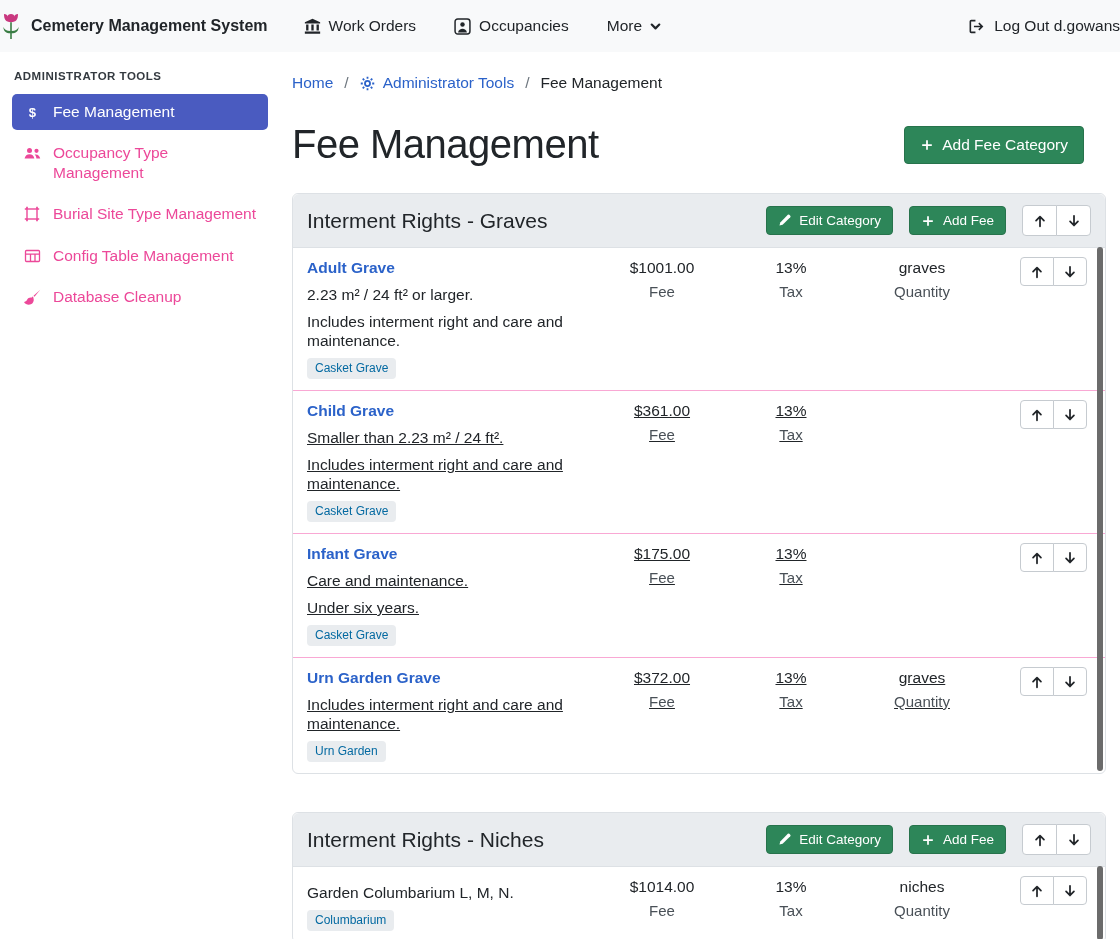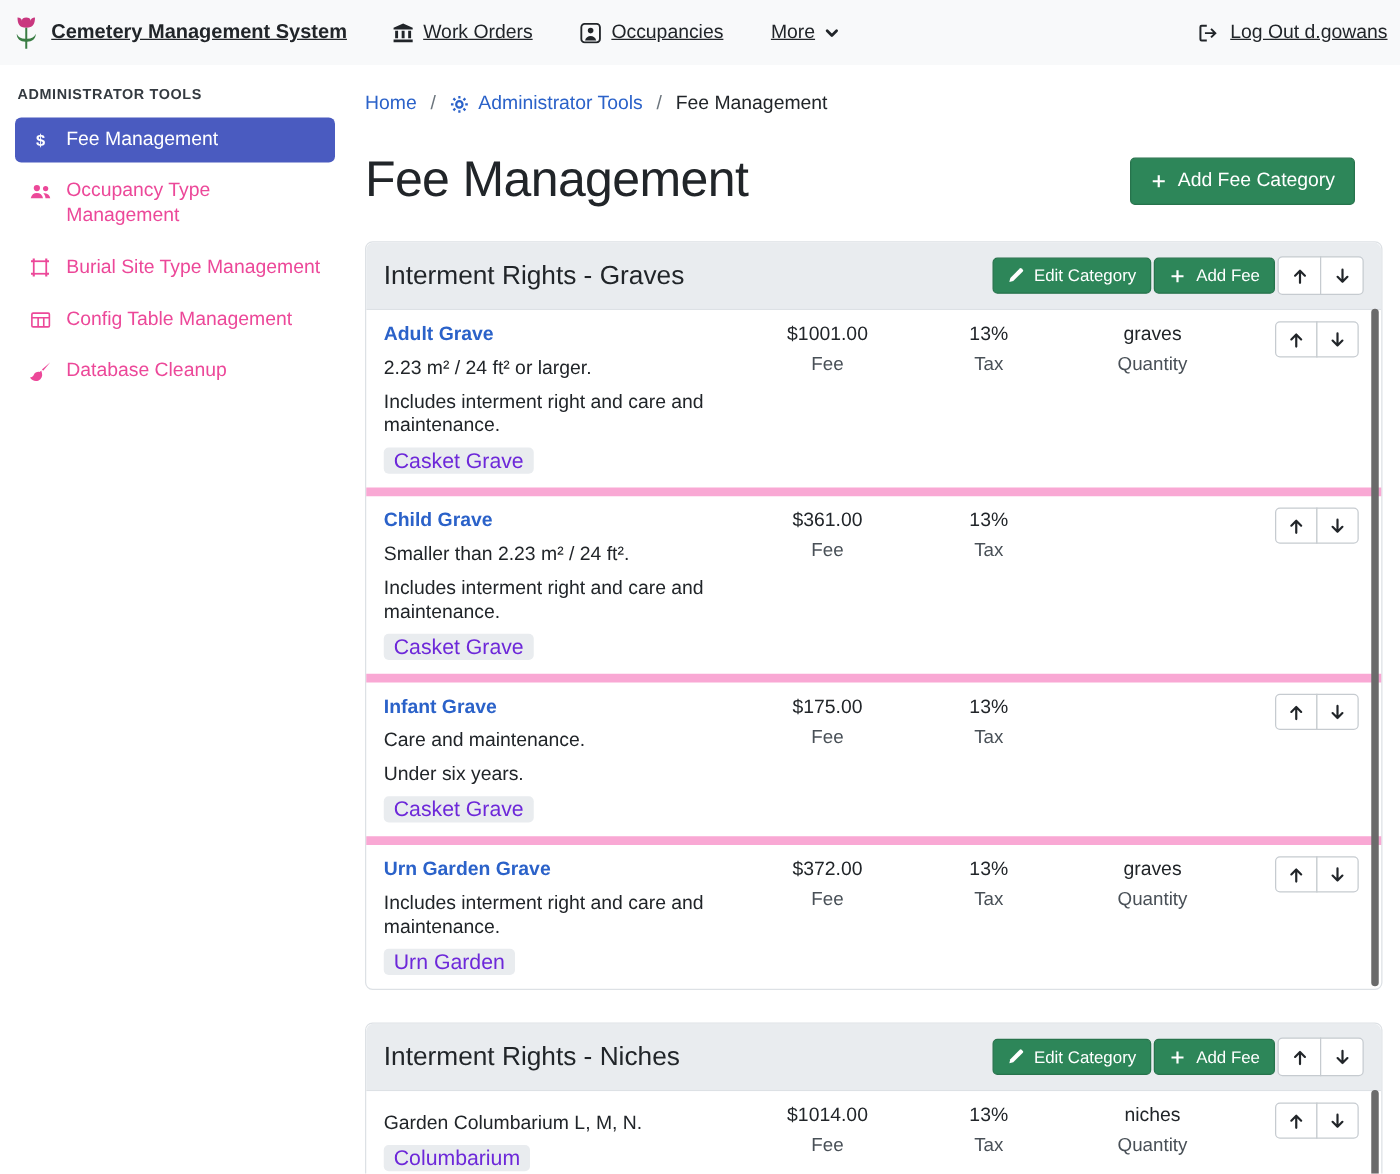--- a/index.html
+++ b/index.html
@@ -2,21 +2,21 @@
 <html><head>
 <meta charset="utf-8">
 <style>
   * { box-sizing: border-box; }
   html,body { margin:0; padding:0; width:1120px; height:939px; overflow:hidden;
     background:#fff; color:#212529;
     font-family:"Liberation Sans", sans-serif; font-size:15.5px; }
 
   
   .navbar { height:52px; background:#f8f9fa; display:flex; align-items:center;
-    padding:0 10px;text-decoration:underline; }
+    padding:0 0; }
   .brand { display:flex; align-items:center; gap:9px; font-weight:700; font-size:16px; cursor:pointer; }
   .nav-items { display:flex; margin-left:36px; gap:38px; }
   .nav-item { display:flex; align-items:center; gap:8px; cursor:pointer; }
   .logout { margin-left:auto; display:flex; align-items:center; gap:9px; cursor:pointer; }
   .icon { display:inline-flex; align-items:center; justify-content:center; line-height:1; }
 
   
   .layout { display:flex; height:887px; }
   .sidebar { width:280px; flex-shrink:0; padding:10px 12px; }
   .sidebar-heading { font-size:11.5px; font-weight:700; letter-spacing:.5px;
@@ -47,35 +47,35 @@
   .btn-sm { font-size:13.5px; padding:6px 11px; }
   .btn-group { display:inline-flex; }
   .btn-arrow { width:35px; height:31px; background:#fff; border:1px solid #c6cbd0;
     color:#212529; display:inline-flex; align-items:center; justify-content:center;
     cursor:pointer; padding:0; }
   .btn-group .btn-arrow:first-child { border-radius:4px 0 0 4px; }
   .btn-group .btn-arrow:last-child { border-radius:0 4px 4px 0; margin-left:-1px; }
   .fee-arrows .btn-arrow { width:34px; height:29px; }
 
   
-  .card { border:1px solid #dde1e5; border-radius:6px; margin-bottom:26px;
+  .card { border:1px solid #dde1e5; border-radius:6px; margin-bottom:38px;
     position:relative; background:#fff; }
   .card-header { background:#e9ecef; padding:11px 14px; display:flex;
     align-items:center; justify-content:space-between;
     border-bottom:1px solid #dde1e5; border-radius:6px 6px 0 0; }
   .card-title { font-size:21px; font-weight:500; margin:0; }
-  .header-actions { display:flex; align-items:center; gap:2px; }
+  .header-actions { display:flex; align-items:center; gap:16px; }
 
   .fee-row { display:grid; grid-template-columns:1fr 118px 96px 122px 82px;
     column-gap:22px; padding:8px 18px 11px 14px; align-items:start; }
-  .fee-row + .fee-row { border-top:7px solid #f9a8d4; }
+  .fee-row + .fee-row { border-top:1px solid #f9a8d4;text-decoration:underline; }
   .fee-name { color:#2b62c9; font-weight:700; text-decoration:none; cursor:pointer;
     display:inline-block; line-height:19px; margin-top:2px; }
   .fee-desc { margin-top:8px; line-height:19px; }
-  .badge { display:inline-block; background:#e9ecef; color:#6d28d9; font-size:17px;
+  .badge { display:inline-block; background:#e9ecef; color:#0369a1; font-size:12px;
     padding:4px 8px; border-radius:4px; margin-top:8px; line-height:13px; }
   .fee-col { text-align:center; padding-top:2px; }
   .fee-col .val { line-height:19px; }
   .fee-col .sub { color:#495057; font-size:15px; margin-top:6px; line-height:18px; }
   .fee-arrows { justify-self:end; margin-top:1px; }
 
   .scrollbar-thumb { position:absolute; top:53px; bottom:2px; right:2px; width:6px;
     background:#6b6b6b; border-radius:3px; }
 </style>
 </head>

